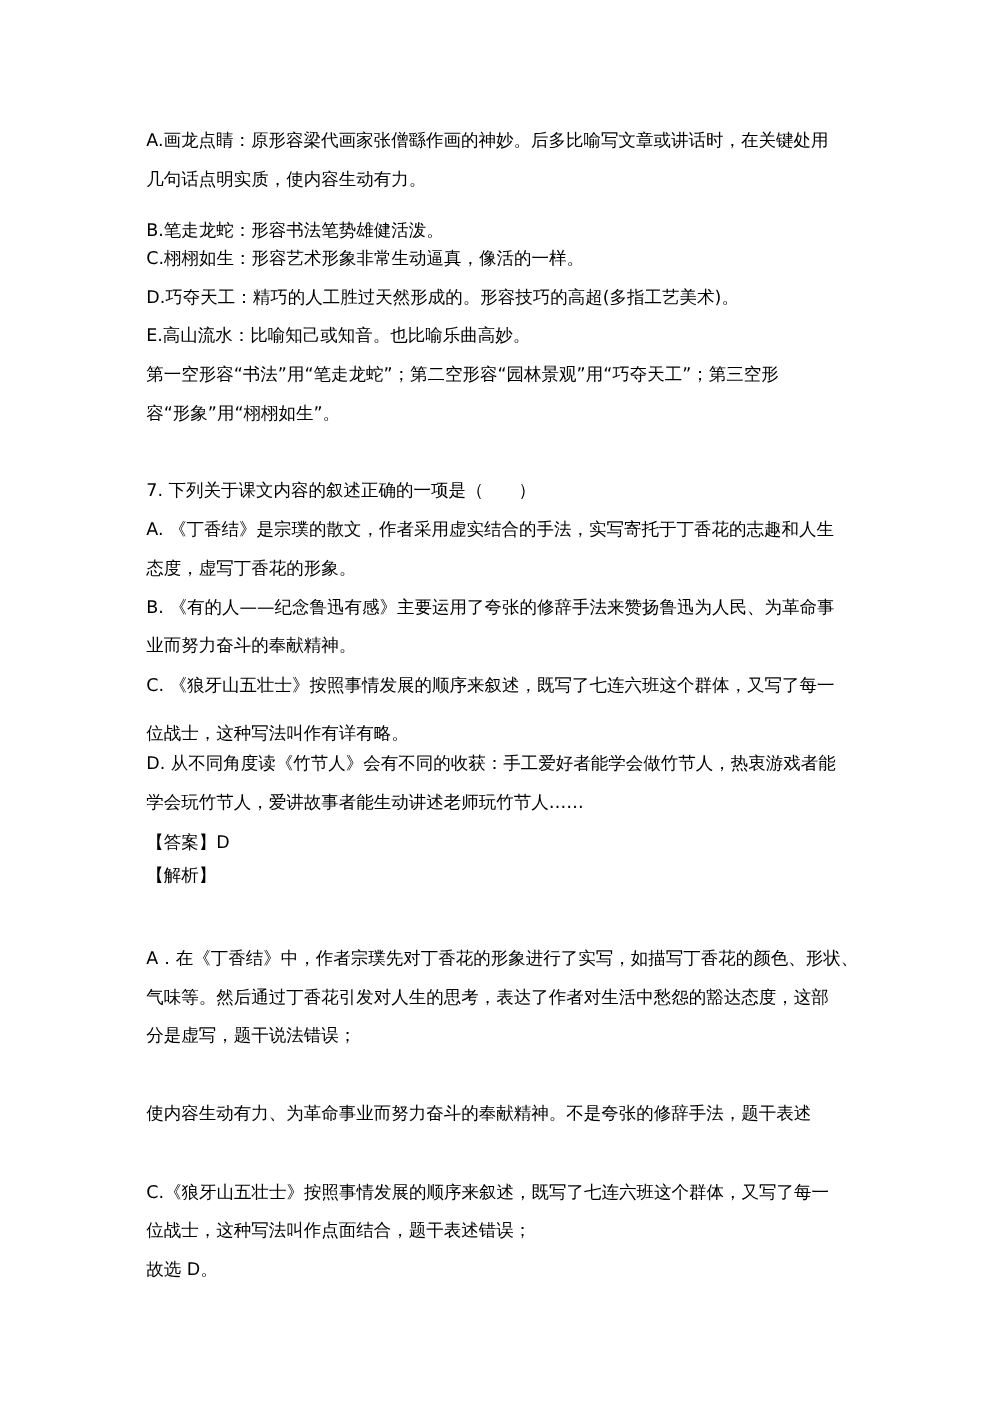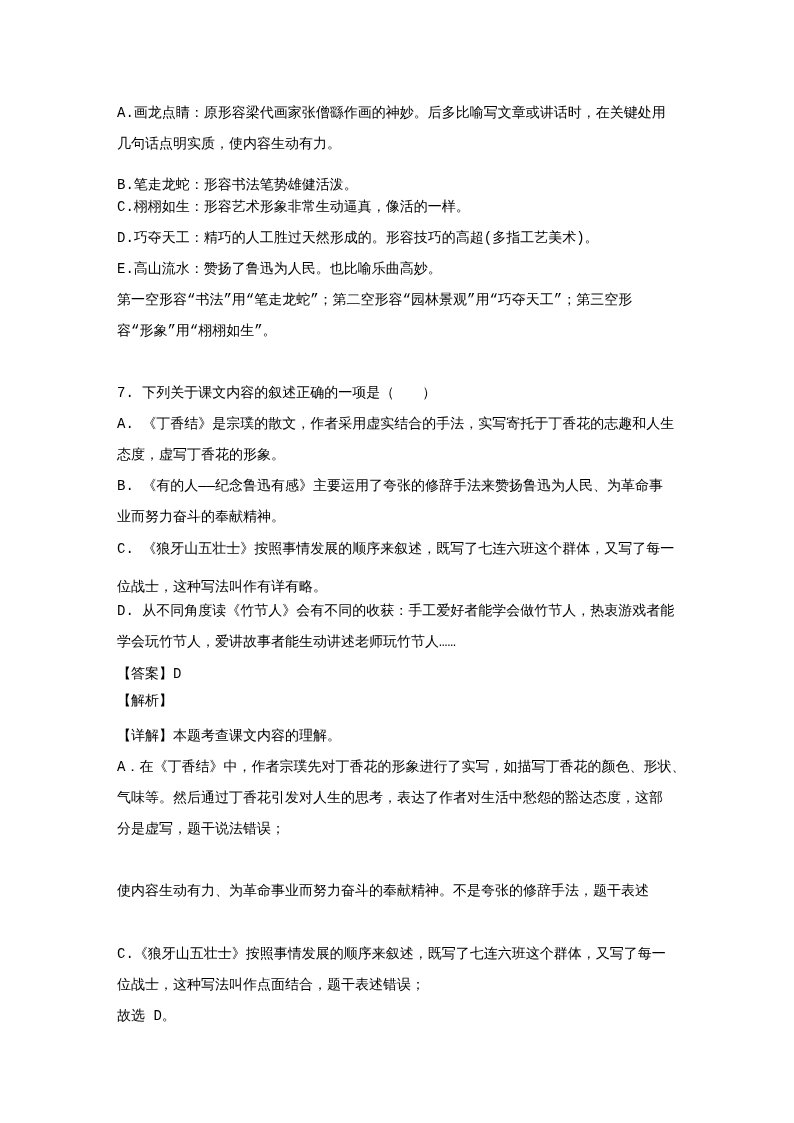--- a/index.html
+++ b/index.html
@@ -15,21 +15,20 @@
       font-family: "DejaVu Sans", "Liberation Sans", sans-serif;
       color: #000000;
     }
     .page {
       position: absolute;
       left: 0;
       top: 0;
       width: 794px;
       height: 1123px;
       background: #ffffff;
-      font-family: Liberation Mono, monospace;
     }
     .line {
       position: absolute;
       left: 117px;
       width: 560px;
       font-size: 14px;
       line-height: 18px;
       white-space: nowrap;
       letter-spacing: 0px;
     }
@@ -37,37 +36,36 @@
 </head>
 <body>
 
 <div class="page">
 
   <div class="line" style="top:104px">A.画龙点睛：原形容梁代画家张僧繇作画的神妙。后多比喻写文章或讲话时，在关键处用</div>
   <div class="line" style="top:135px">几句话点明实质，使内容生动有力。</div>
   <div class="line" style="top:176px">B.笔走龙蛇：形容书法笔势雄健活泼。</div>
   <div class="line" style="top:198px">C.栩栩如生：形容艺术形象非常生动逼真，像活的一样。</div>
   <div class="line" style="top:229px">D.巧夺天工：精巧的人工胜过天然形成的。形容技巧的高超(多指工艺美术)。</div>
-  <div class="line" style="top:260px">E.高山流水：赞扬了鲁迅为人民。也比喻乐曲高妙。</div>
+  <div class="line" style="top:260px">E.高山流水：比喻知己或知音。也比喻乐曲高妙。</div>
   <div class="line" style="top:291px">第一空形容“书法”用“笔走龙蛇”；第二空形容“园林景观”用“巧夺天工”；第三空形</div>
   <div class="line" style="top:322px">容“形象”用“栩栩如生”。</div>
 
   <div class="line" style="top:384px">7. 下列关于课文内容的叙述正确的一项是（　　）</div>
   <div class="line" style="top:415px">A. 《丁香结》是宗璞的散文，作者采用虚实结合的手法，实写寄托于丁香花的志趣和人生</div>
   <div class="line" style="top:446px">态度，虚写丁香花的形象。</div>
   <div class="line" style="top:477px">B. 《有的人——纪念鲁迅有感》主要运用了夸张的修辞手法来赞扬鲁迅为人民、为革命事</div>
   <div class="line" style="top:508px">业而努力奋斗的奉献精神。</div>
   <div class="line" style="top:540px">C. 《狼牙山五壮士》按照事情发展的顺序来叙述，既写了七连六班这个群体，又写了每一</div>
   <div class="line" style="top:578px">位战士，这种写法叫作有详有略。</div>
   <div class="line" style="top:602px">D. 从不同角度读《竹节人》会有不同的收获：手工爱好者能学会做竹节人，热衷游戏者能</div>
   <div class="line" style="top:633px">学会玩竹节人，爱讲故事者能生动讲述老师玩竹节人……</div>
 
   <div class="line" style="top:665px">【答案】D</div>
   <div class="line" style="top:692px">【解析】</div>
-  <div class="line" style="top:727px">【详解】本题考查课文内容的理解。</div>
 
   <div class="line" style="top:758px">A．在《丁香结》中，作者宗璞先对丁香花的形象进行了实写，如描写丁香花的颜色、形状、</div>
   <div class="line" style="top:789px">气味等。然后通过丁香花引发对人生的思考，表达了作者对生活中愁怨的豁达态度，这部</div>
   <div class="line" style="top:820px">分是虚写，题干说法错误；</div>
 
   <div class="line" style="top:882px">使内容生动有力、为革命事业而努力奋斗的奉献精神。不是夸张的修辞手法，题干表述</div>
 
   <div class="line" style="top:945px">C.《狼牙山五壮士》按照事情发展的顺序来叙述，既写了七连六班这个群体，又写了每一</div>
   <div class="line" style="top:976px">位战士，这种写法叫作点面结合，题干表述错误；</div>
 

